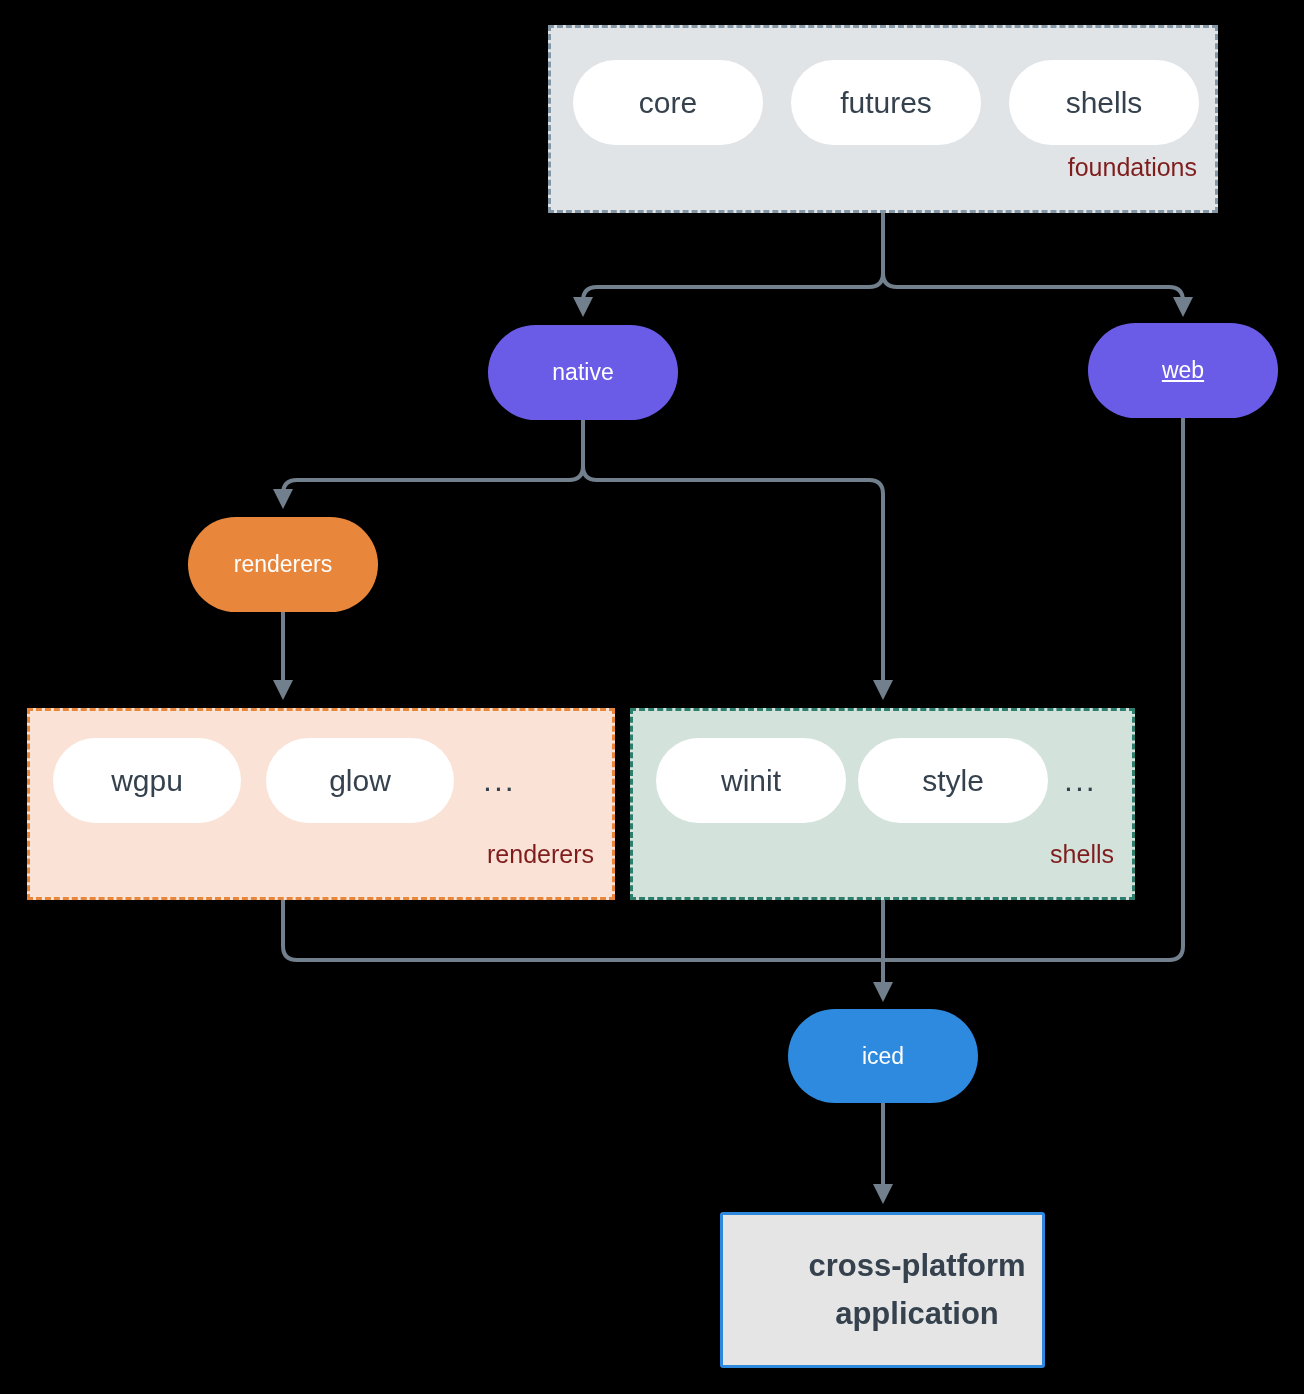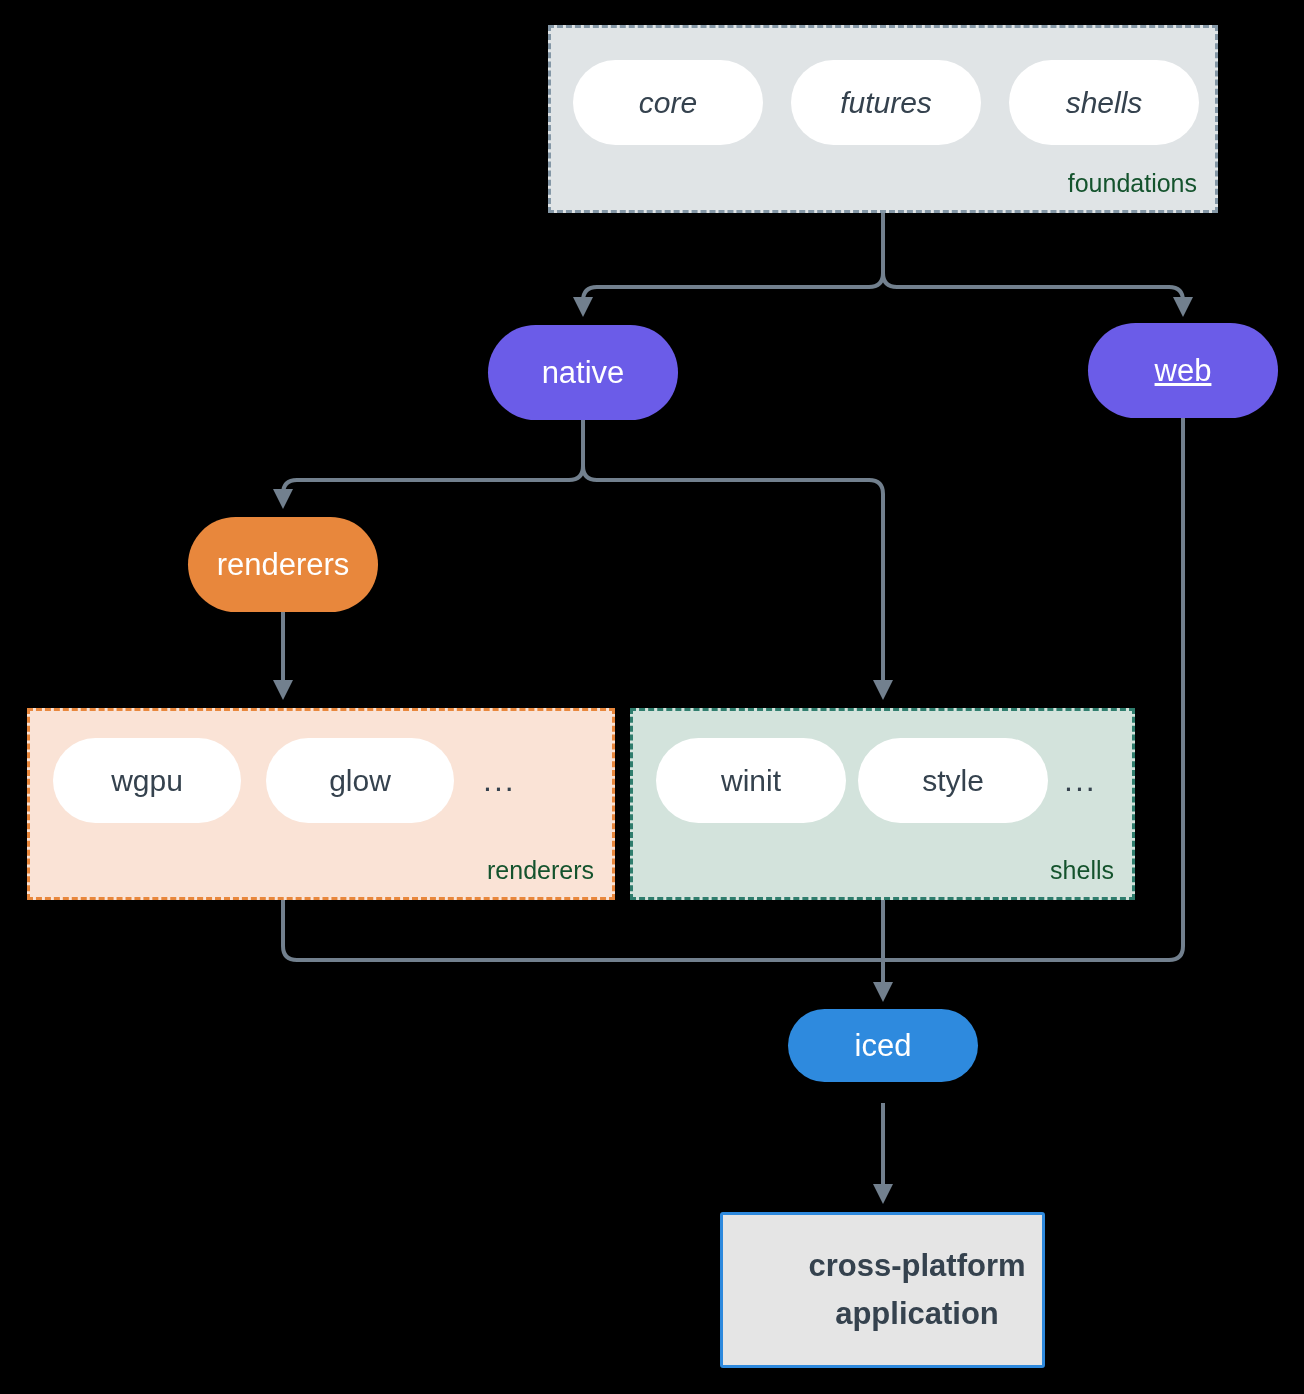--- a/index.html
+++ b/index.html
@@ -23,30 +23,30 @@
     box-sizing: border-box;
     border: 3px dashed #8497a6;
   }
   .group .pill-row {
     display: flex;
     align-items: center;
   }
   .group-label {
     position: absolute;
     right: 18px;
-    bottom: 12px;
+    bottom: 28px;
     font-size: 25px;
-    color: #14532d;
+    color: #7f1d1d;
   }
   .g-foundations {
     left: 548px; top: 25px; width: 670px; height: 188px;
     background: #e0e4e6;
     border-color: #8497a6;
   }
-  .g-foundations .pill-row { padding: 32px 22px 0 22px; gap: 28px; font-style: italic; }
+  .g-foundations .pill-row { padding: 32px 22px 0 22px; gap: 28px; }
   .g-renderers {
     left: 27px; top: 708px; width: 588px; height: 192px;
     background: #fae3d6;
     border-color: #e8873c;
   }
   .g-renderers .pill-row { padding: 27px 23px 0 23px; gap: 25px; }
   .g-shells {
     left: 630px; top: 708px; width: 505px; height: 192px;
     background: #d3e3dc;
     border-color: #2f7d6d;
@@ -74,26 +74,26 @@
   
   .node {
     position: absolute;
     display: flex;
     align-items: center;
     justify-content: center;
     width: 190px;
     height: 95px;
     border-radius: 48px;
     color: #ffffff;
-    font-size: 31px;
+    font-size: 23px;
   }
   .n-native   { left: 488px;  top: 325px;  background: #6b5ce8; }
   .n-web      { left: 1088px; top: 323px;  background: #6b5ce8; text-decoration: underline; }
   .n-graphics { left: 188px;  top: 517px;  background: #e8873c; }
-  .n-iced     { left: 788px;  top: 1009px; background: #2e8ade; height: 73px; }
+  .n-iced     { left: 788px;  top: 1009px; background: #2e8ade; height: 94px; }
   
   .appbox {
     position: absolute;
     left: 720px; top: 1212px;
     width: 325px; height: 156px;
     box-sizing: border-box;
     background: #e5e5e5;
     border: 3px solid #2e89dd;
     border-radius: 3px;
     display: flex;

